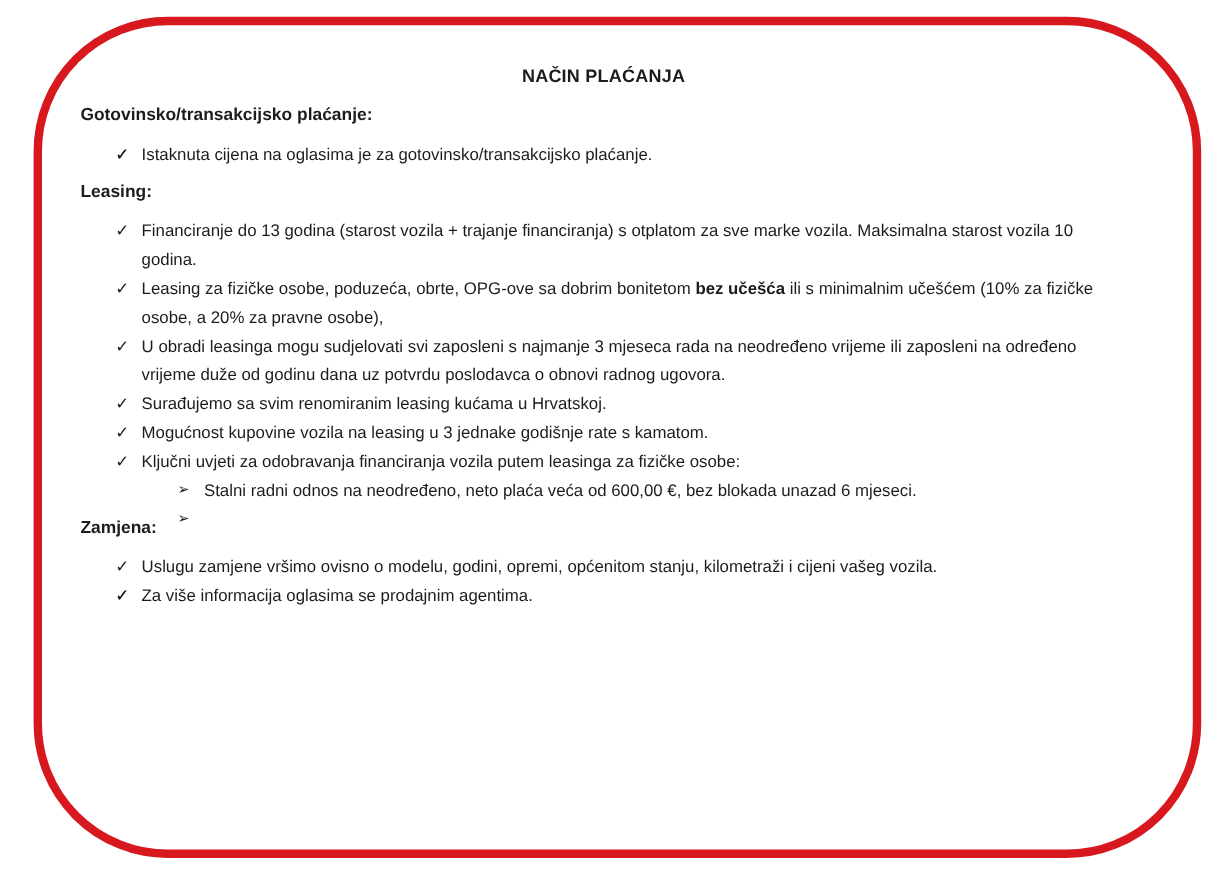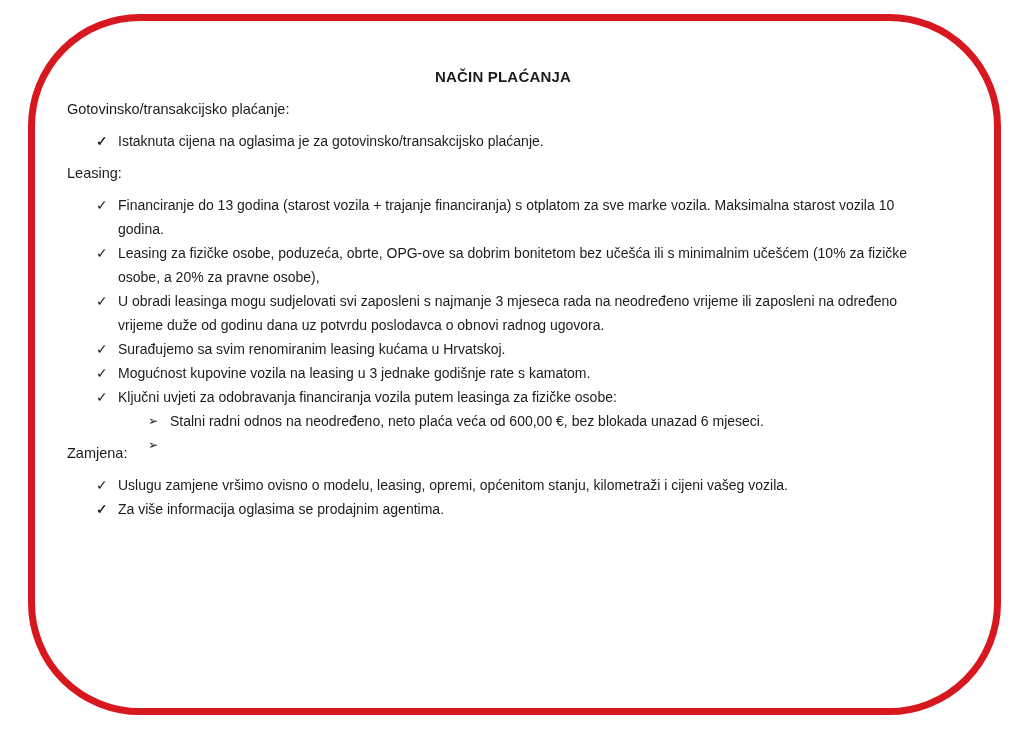--- a/index.html
+++ b/index.html
@@ -21,33 +21,33 @@
     top: 14px;
     width: 973px;
     height: 701px;
     box-sizing: border-box;
     border: 7px solid #d7181f;
     border-radius: 112px;
   }
   .content {
     position: absolute;
     left: 67px;
-    top: 57px;
+    top: 44px;
     width: 872px;
   }
   .title {
     text-align: center;
     font-weight: bold;
     font-size: 15px;
     line-height: 24px;
     margin-top: 8px;
     letter-spacing: 0.2px;
   }
   .heading {
-    font-weight: normal;
+    font-weight: bold;
     font-size: 14.5px;
     line-height: 24px;
     margin-top: 8px;
   }
   ul.checks {
     list-style: none;
     margin: 8px 0 0 0;
     padding: 0;
     font-size: 14px;
     line-height: 24px;
@@ -67,21 +67,21 @@
     text-align: left;
   }
   ul.checks.sub li {
     padding-left: 103px;
   }
   ul.checks.sub li .bullet-glyph {
     left: 81px;
     font-size: 12px;
   }
   .bold-inline {
-    font-weight: normal;
+    font-weight: bold;
   }
 </style>
 </head>
 <body>
 
 <div class="frame" style="border-color: rgb(215, 24, 31);"></div>
 
 <div class="content">
 
   <div class="title">NAČIN PLAĆANJA</div>
@@ -131,21 +131,21 @@
     </li>
     <li>
       <span class="bullet-glyph">➢</span>
     </li>
   </ul>
 
   <div class="heading">Zamjena:</div>
   <ul class="checks">
     <li>
       <span class="bullet-glyph">✓</span>
-      <span>Uslugu zamjene vršimo ovisno o modelu, leasing, opremi, općenitom stanju, kilometraži i cijeni vašeg vozila.</span>
+      <span>Uslugu zamjene vršimo ovisno o modelu, godini, opremi, općenitom stanju, kilometraži i cijeni vašeg vozila.</span>
     </li>
     <li>
       <span class="bullet-glyph">✓</span>
     </li>
     <li>
       <span class="bullet-glyph">✓</span>
       <span>Za više informacija oglasima se prodajnim agentima.</span>
     </li>
   </ul>
 

